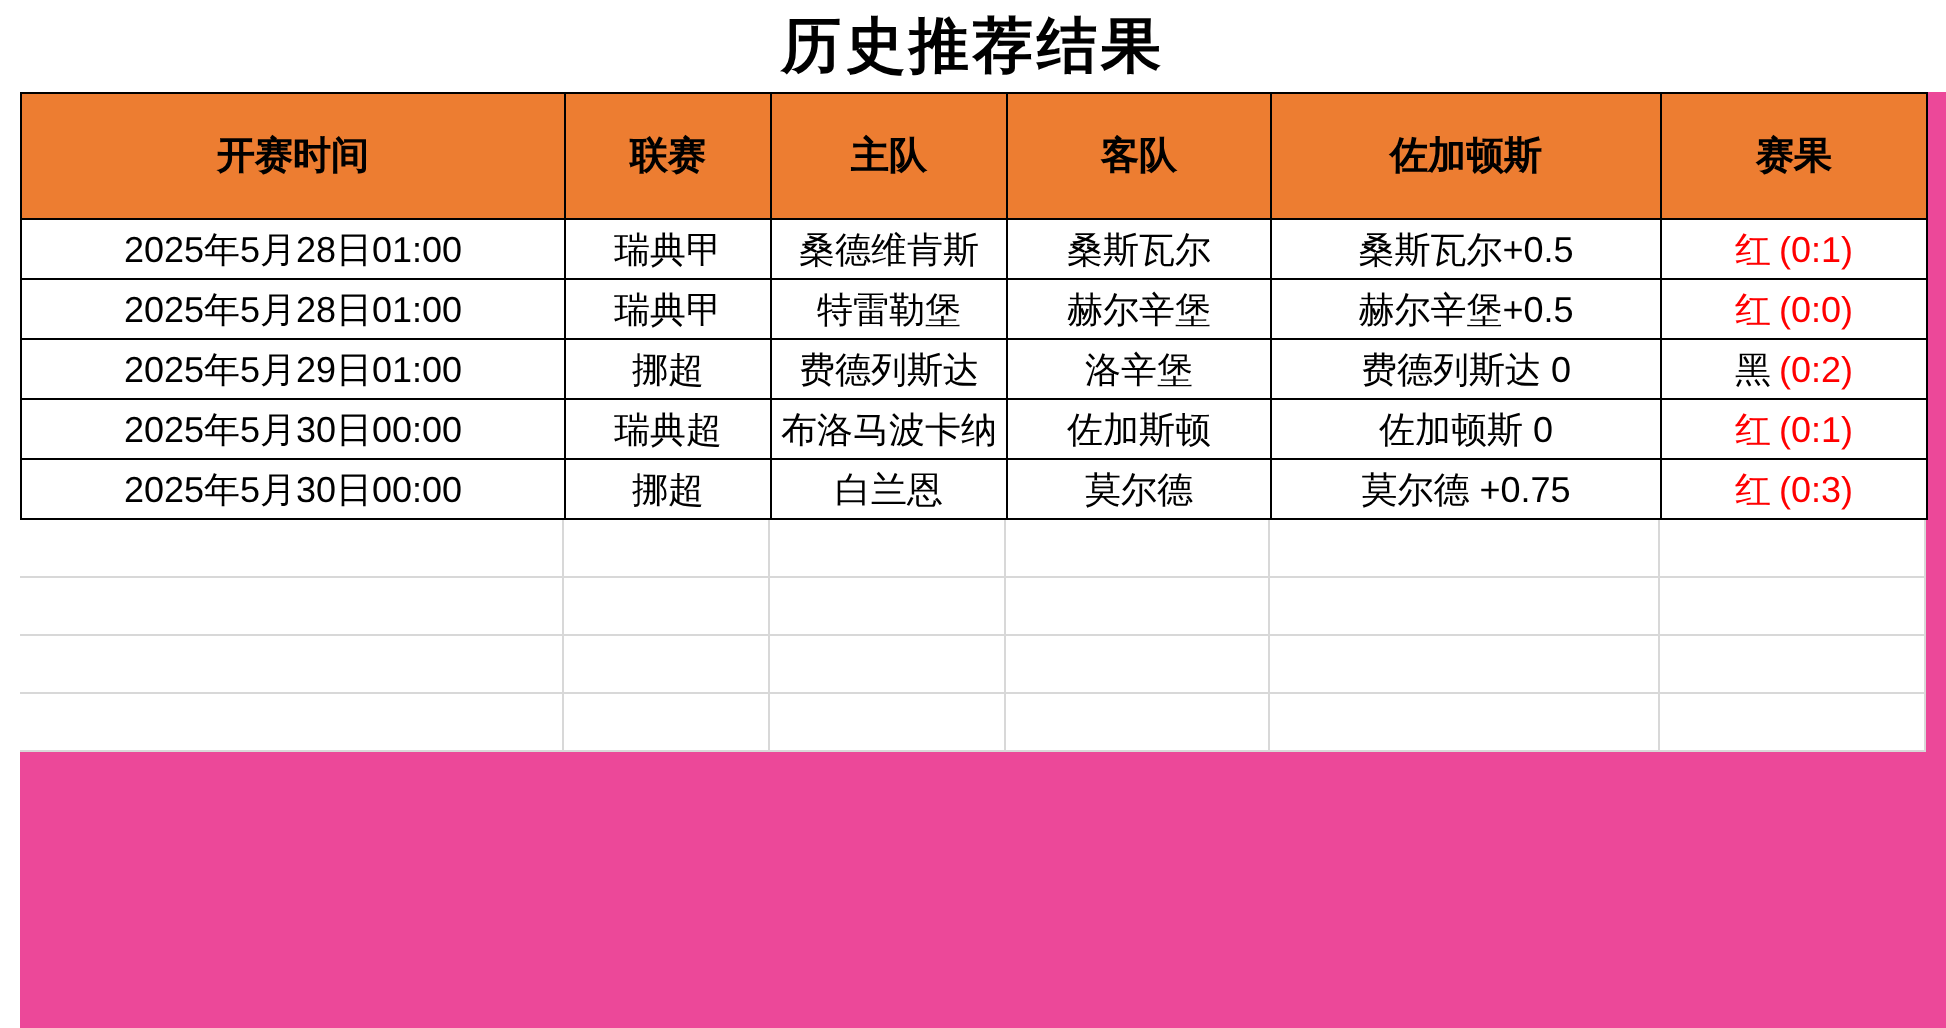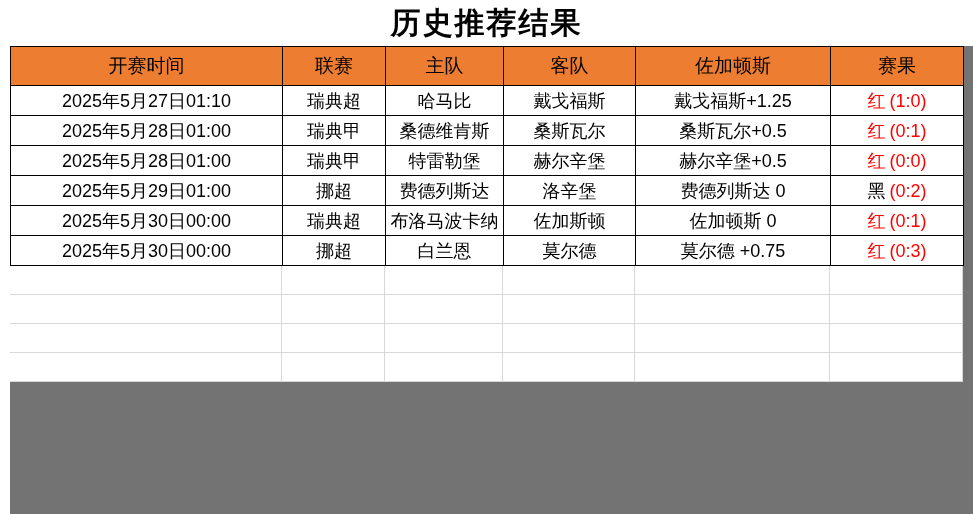--- a/index.html
+++ b/index.html
@@ -10,21 +10,21 @@
   body {
     width: 973px;
     height: 514px;
     font-family: "Liberation Sans", sans-serif;
     overflow: hidden;
   }
   .sheet {
     position: relative;
     width: 973px;
     height: 514px;
-    background: #737373;
+    background: #ec4899;
   }
   .title-row {
     height: 46px;
     display: flex;
     align-items: center;
     justify-content: center;
     background: #ffffff;
   }
   .title-text {
     font-size: 30px;
@@ -43,24 +43,24 @@
   table.grid col.c2 { width: 118px; }
   table.grid col.c3 { width: 132px; }
   table.grid col.c4 { width: 195px; }
   table.grid col.c5 { width: 133px; }
 
   thead th {
     background: #ED7D31;
     border: 1px solid #000000;
     height: 38px;
     font-size: 19px;
-    font-weight: normal;
+    font-weight: bold;
     color: #000000;
     text-align: center;
-    padding: 0;
+    padding: 12px;
     overflow: hidden;
     white-space: nowrap;
   }
   tbody td {
     border: 1px solid #000000;
     height: 29px;
     font-size: 18px;
     color: #000000;
     text-align: center;
     padding: 0 2px;
@@ -128,28 +128,20 @@
         <th>开赛时间</th>
         <th>联赛</th>
         <th>主队</th>
         <th>客队</th>
         <th>佐加顿斯</th>
         <th>赛果</th>
       </tr>
     </thead>
     <tbody>
         <tr>
-          <td>2025年5月27日01:10</td>
-          <td>瑞典超</td>
-          <td>哈马比</td>
-          <td>戴戈福斯</td>
-          <td>戴戈福斯+1.25</td>
-          <td class="result"><span class="res-label res-red">红</span><span class="res-red">(1:0)</span></td>
-        </tr>
-        <tr>
           <td>2025年5月28日01:00</td>
           <td>瑞典甲</td>
           <td>桑德维肯斯</td>
           <td>桑斯瓦尔</td>
           <td>桑斯瓦尔+0.5</td>
           <td class="result"><span class="res-label res-red">红</span><span class="res-red">(0:1)</span></td>
         </tr>
         <tr>
           <td>2025年5月28日01:00</td>
           <td>瑞典甲</td>

